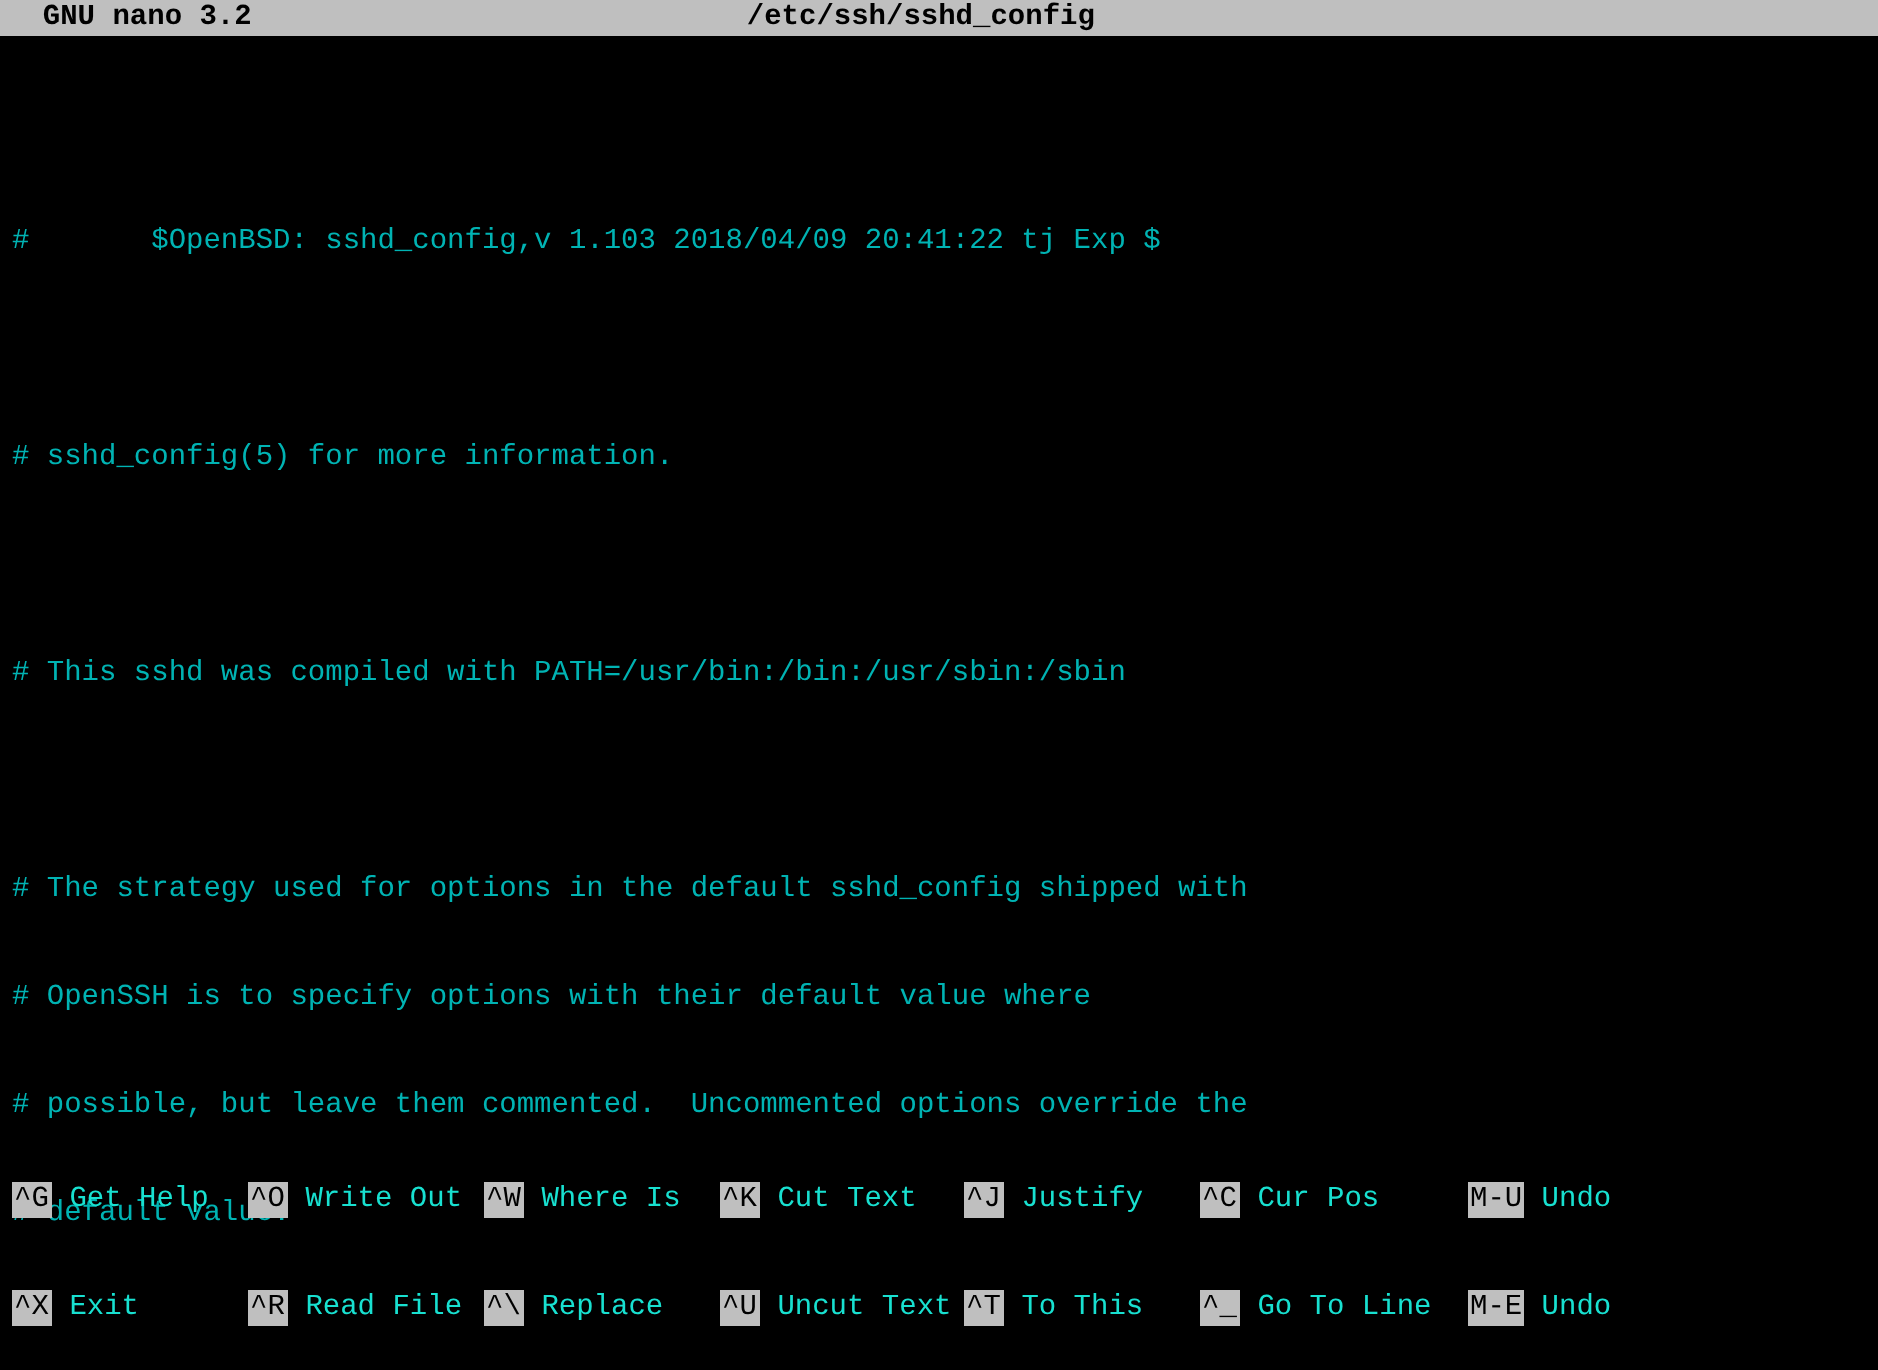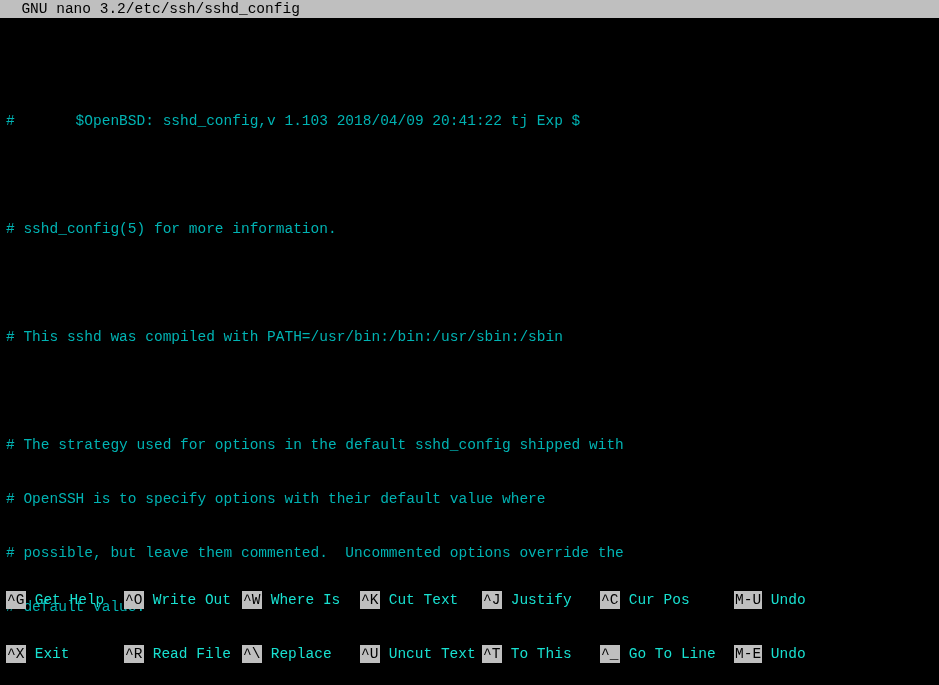--- a/index.html
+++ b/index.html
@@ -14,23 +14,24 @@
       overflow: hidden;
       position: relative;
     }
     .title-bar {
       background: #bfbfbf;
       color: #000;
       height: 18px;
       display: flex;
       padding: 0 4px;
       white-space: pre;
+      font-weight: bold;
     }
     .title-left { flex: 0 0 auto; }
-    .title-center { flex: 1; text-align: left; }
+    .title-center { flex: 1; text-align: center; }
     .content {
       padding: 4px 6px 0 6px;
       white-space: pre;
       color: #00b3b3;
     }
     .content .line { height: 18px; }
     .shortcuts {
       position: absolute;
       bottom: 0;
       left: 0;

